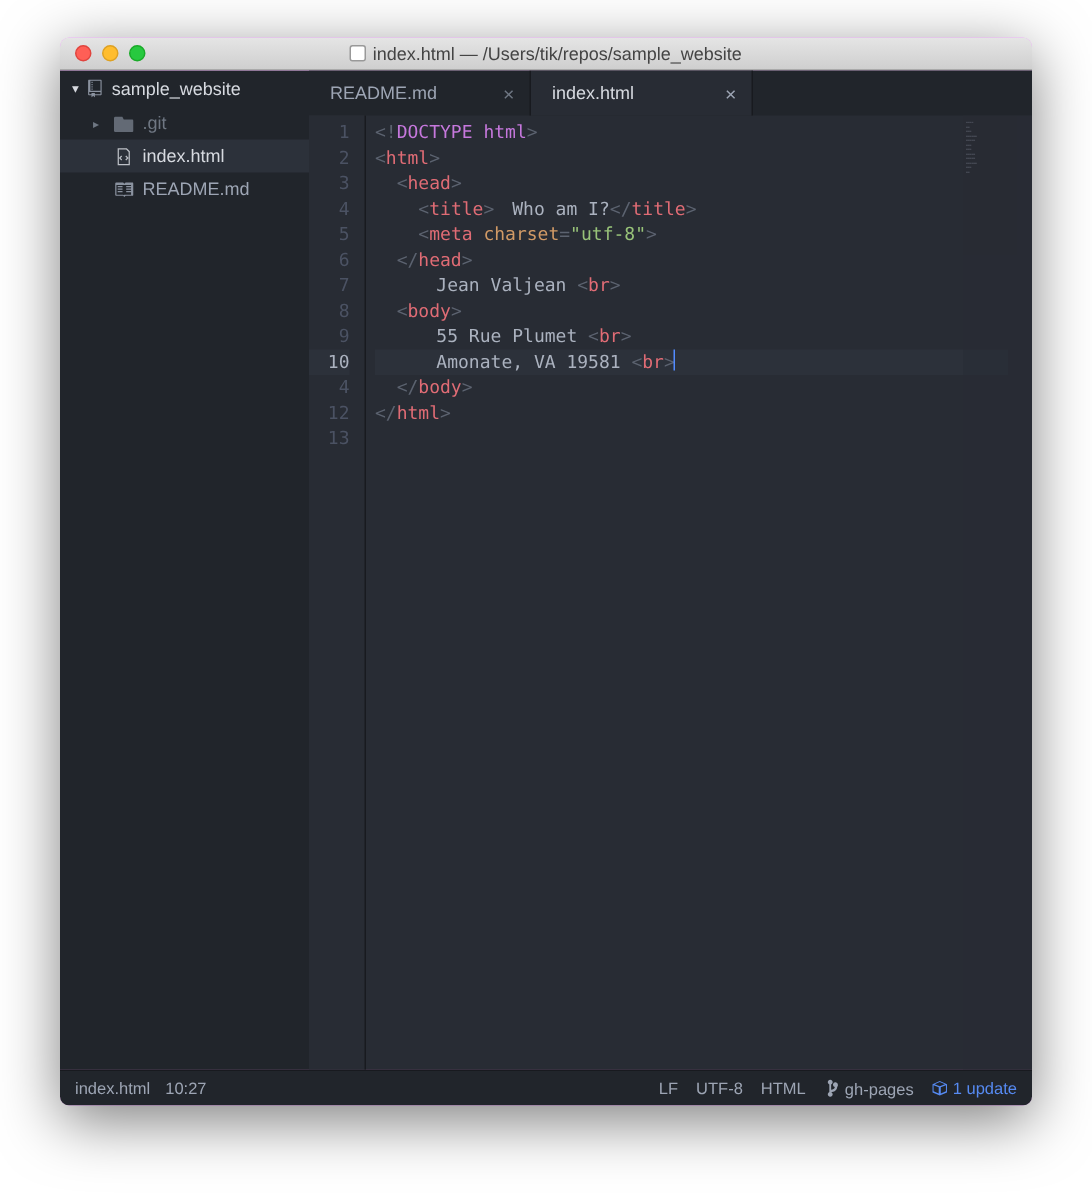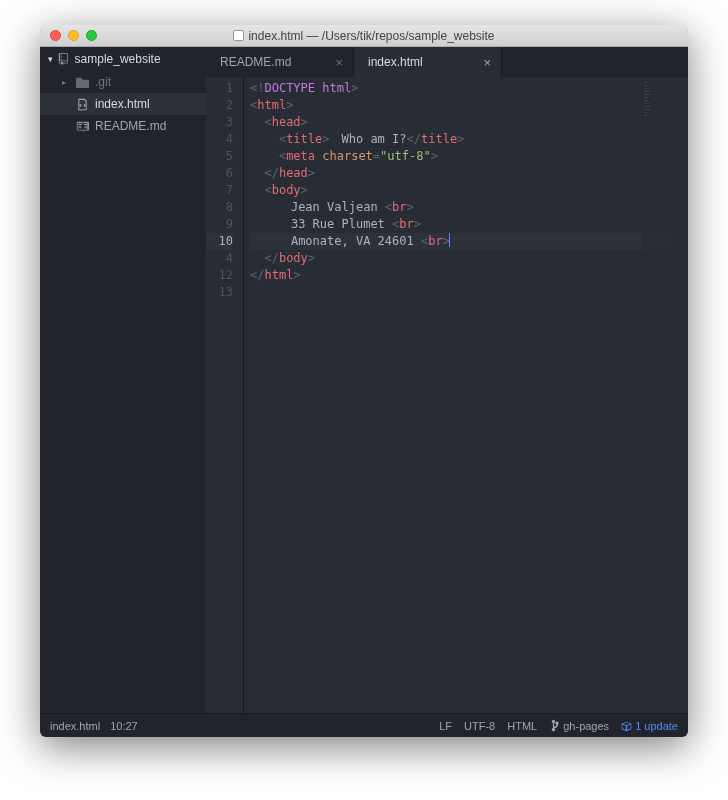--- a/index.html
+++ b/index.html
@@ -131,24 +131,24 @@
           <div class="ln">13</div>
         </div>
 
         <div class="code">
           <div class="line"><span class="p-grey">&lt;!</span><span class="p-purple">DOCTYPE html</span><span class="p-grey">&gt;</span></div>
           <div class="line"><span class="p-grey">&lt;</span><span class="p-red">html</span><span class="p-grey">&gt;</span></div>
           <div class="line"><span>  </span><span class="p-grey">&lt;</span><span class="p-red">head</span><span class="p-grey">&gt;</span></div>
           <div class="line"><span>    </span><span class="p-grey">&lt;</span><span class="p-red">title</span><span class="p-grey">&gt;</span><span class="p-white">Who am I?</span><span class="p-grey">&lt;/</span><span class="p-red">title</span><span class="p-grey">&gt;</span></div>
           <div class="line"><span>    </span><span class="p-grey">&lt;</span><span class="p-red">meta</span><span class="p-orange"> charset</span><span class="p-grey">=</span><span class="p-green">"utf-8"</span><span class="p-grey">&gt;</span></div>
           <div class="line"><span>  </span><span class="p-grey">&lt;/</span><span class="p-red">head</span><span class="p-grey">&gt;</span></div>
+          <div class="line"><span>    </span><span class="p-white">Jean Valjean </span><span class="p-grey">&lt;</span><span class="p-red">br</span><span class="p-grey">&gt;</span></div>
           <div class="line"><span>  </span><span class="p-grey">&lt;</span><span class="p-red">body</span><span class="p-grey">&gt;</span></div>
-          <div class="line"><span>    </span><span class="p-white">Jean Valjean </span><span class="p-grey">&lt;</span><span class="p-red">br</span><span class="p-grey">&gt;</span></div>
-          <div class="line"><span>    </span><span class="p-white">33 Rue Plumet </span><span class="p-grey">&lt;</span><span class="p-red">br</span><span class="p-grey">&gt;</span></div>
-          <div class="line current"><span>    </span><span class="p-white">Amonate, VA 24601 </span><span class="p-grey">&lt;</span><span class="p-red">br</span><span class="p-grey">&gt;</span><span class="cursor"></span></div>
+          <div class="line"><span>    </span><span class="p-white">55 Rue Plumet </span><span class="p-grey">&lt;</span><span class="p-red">br</span><span class="p-grey">&gt;</span></div>
+          <div class="line current"><span>    </span><span class="p-white">Amonate, VA 19581 </span><span class="p-grey">&lt;</span><span class="p-red">br</span><span class="p-grey">&gt;</span><span class="cursor"></span></div>
           <div class="line"><span>  </span><span class="p-grey">&lt;/</span><span class="p-red">body</span><span class="p-grey">&gt;</span></div>
           <div class="line"><span class="p-grey">&lt;/</span><span class="p-red">html</span><span class="p-grey">&gt;</span></div>
           <div class="line"></div>
         </div>
 
         <div class="minimap">
           <div class="mm-box">▬▬▬▬<br>▬▬<br>▬▬▬<br>▬▬▬▬▬▬<br>▬▬▬▬▬<br>▬▬▬<br>▬▬▬<br>▬▬▬▬▬<br>▬▬▬▬▬<br>▬▬▬▬▬▬<br>▬▬▬<br>▬▬</div>
         </div>
       </div>
     </div>

